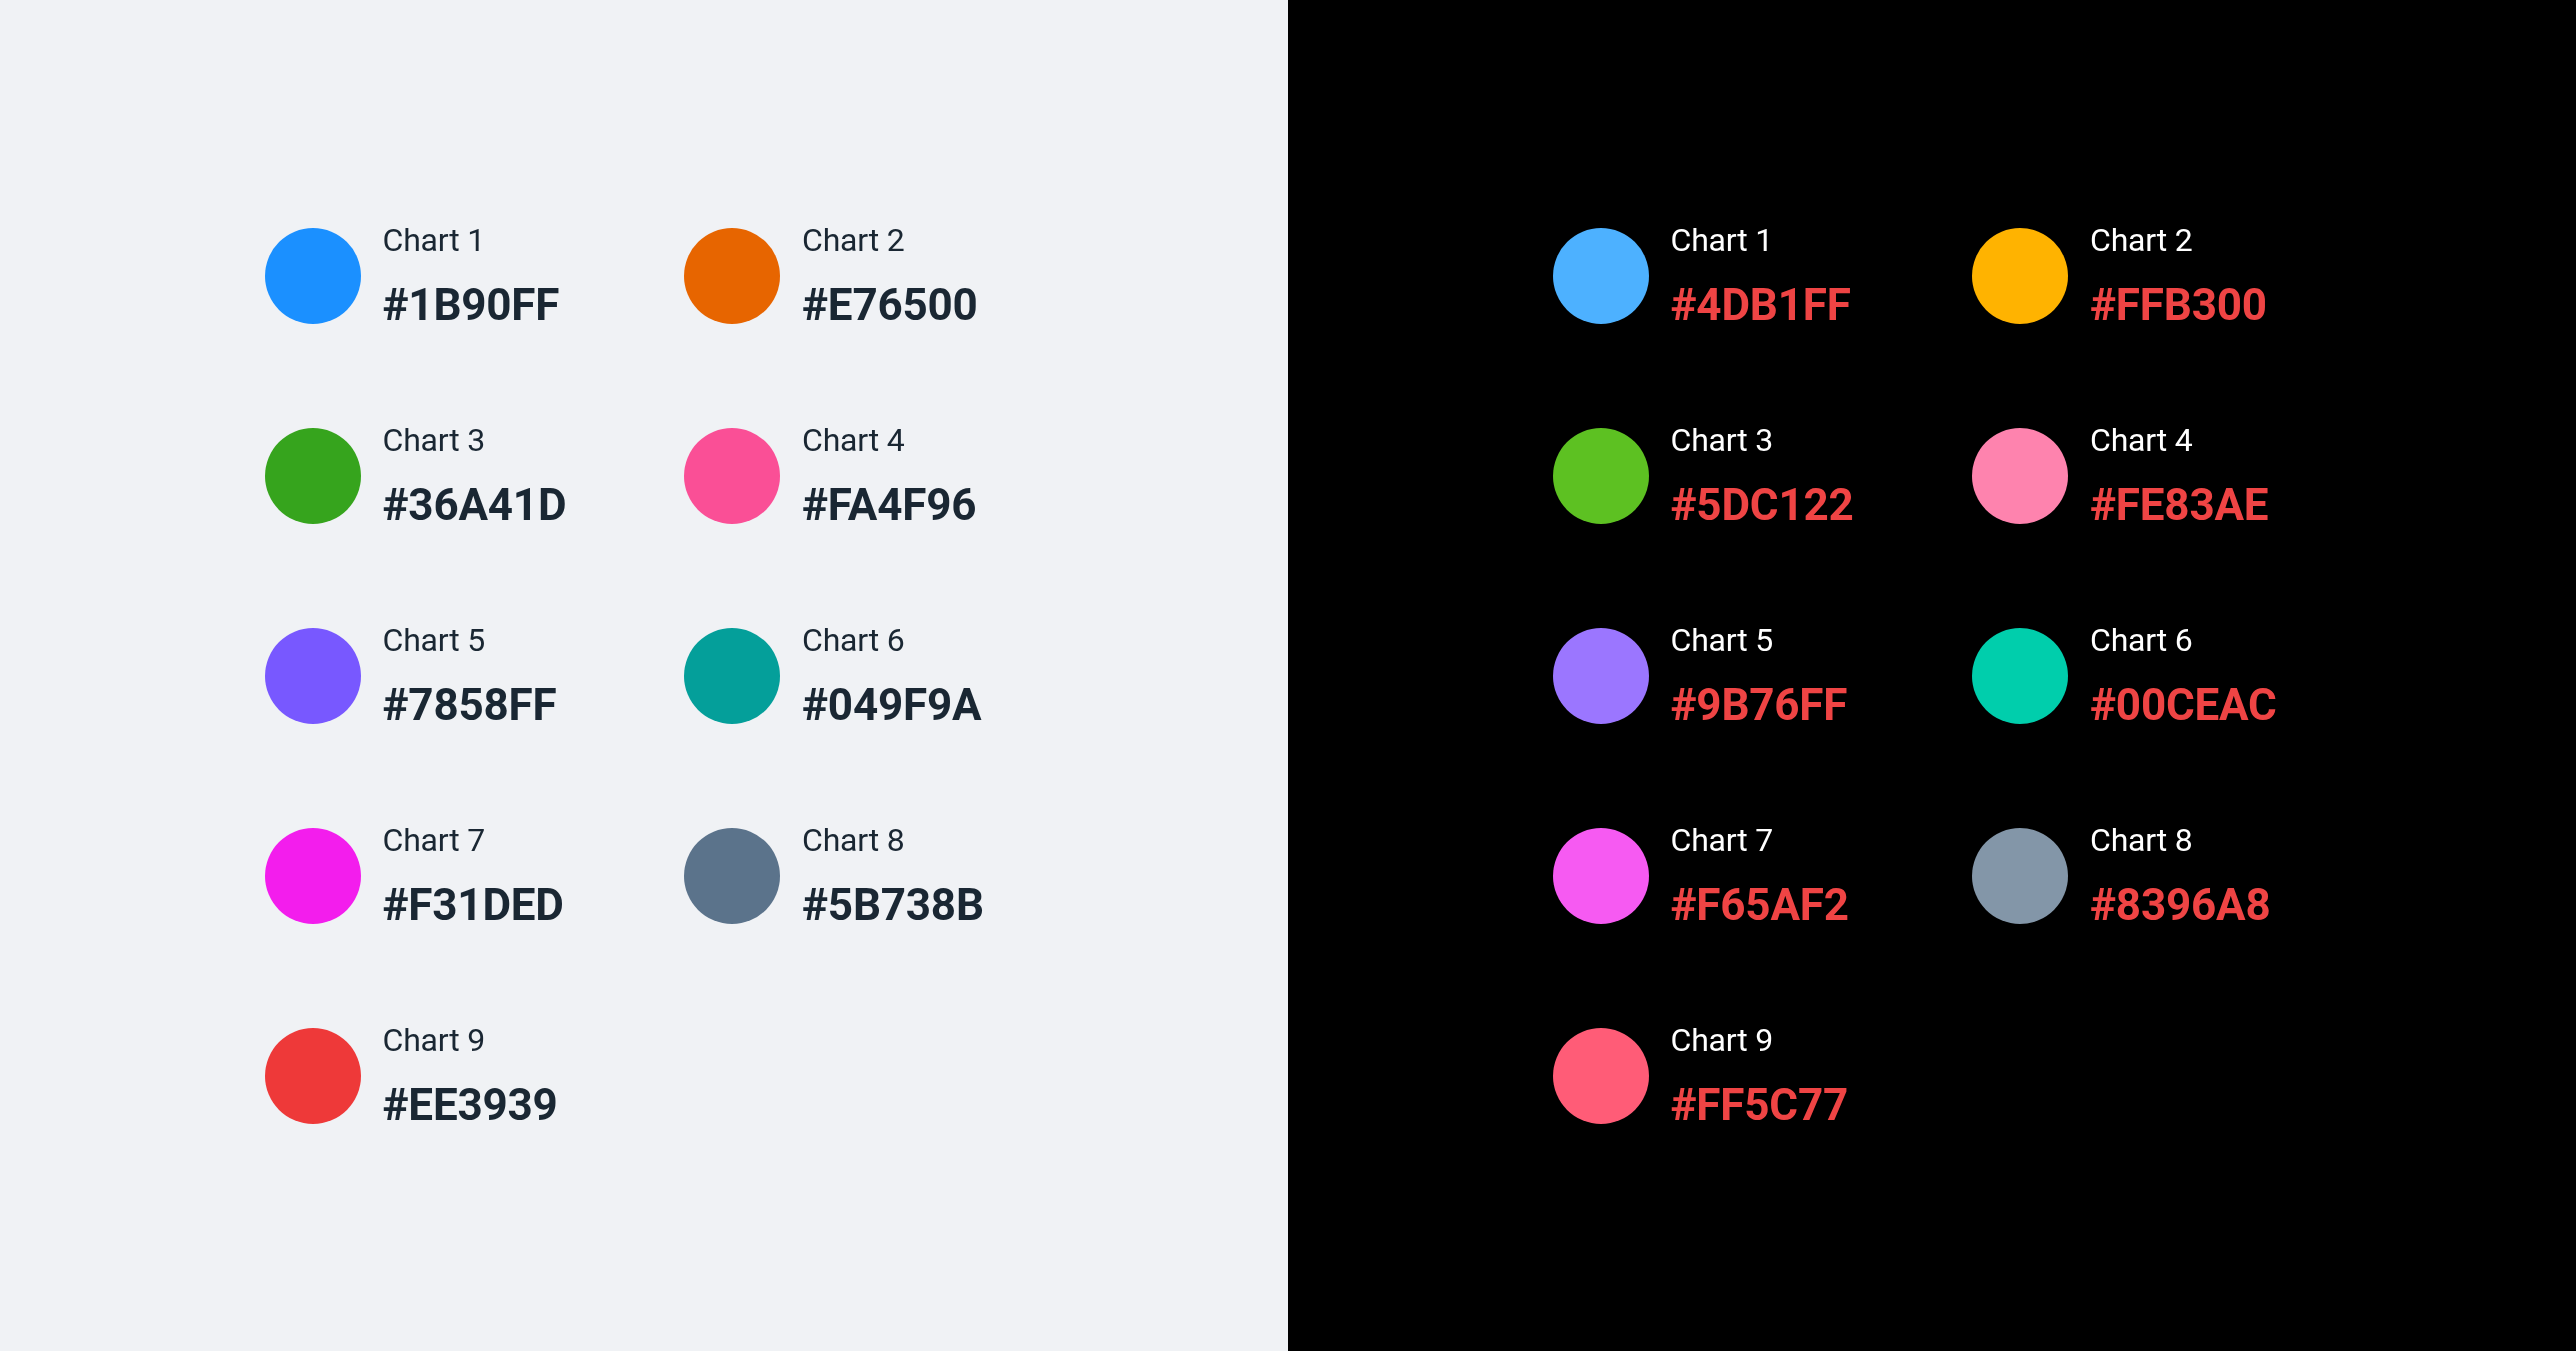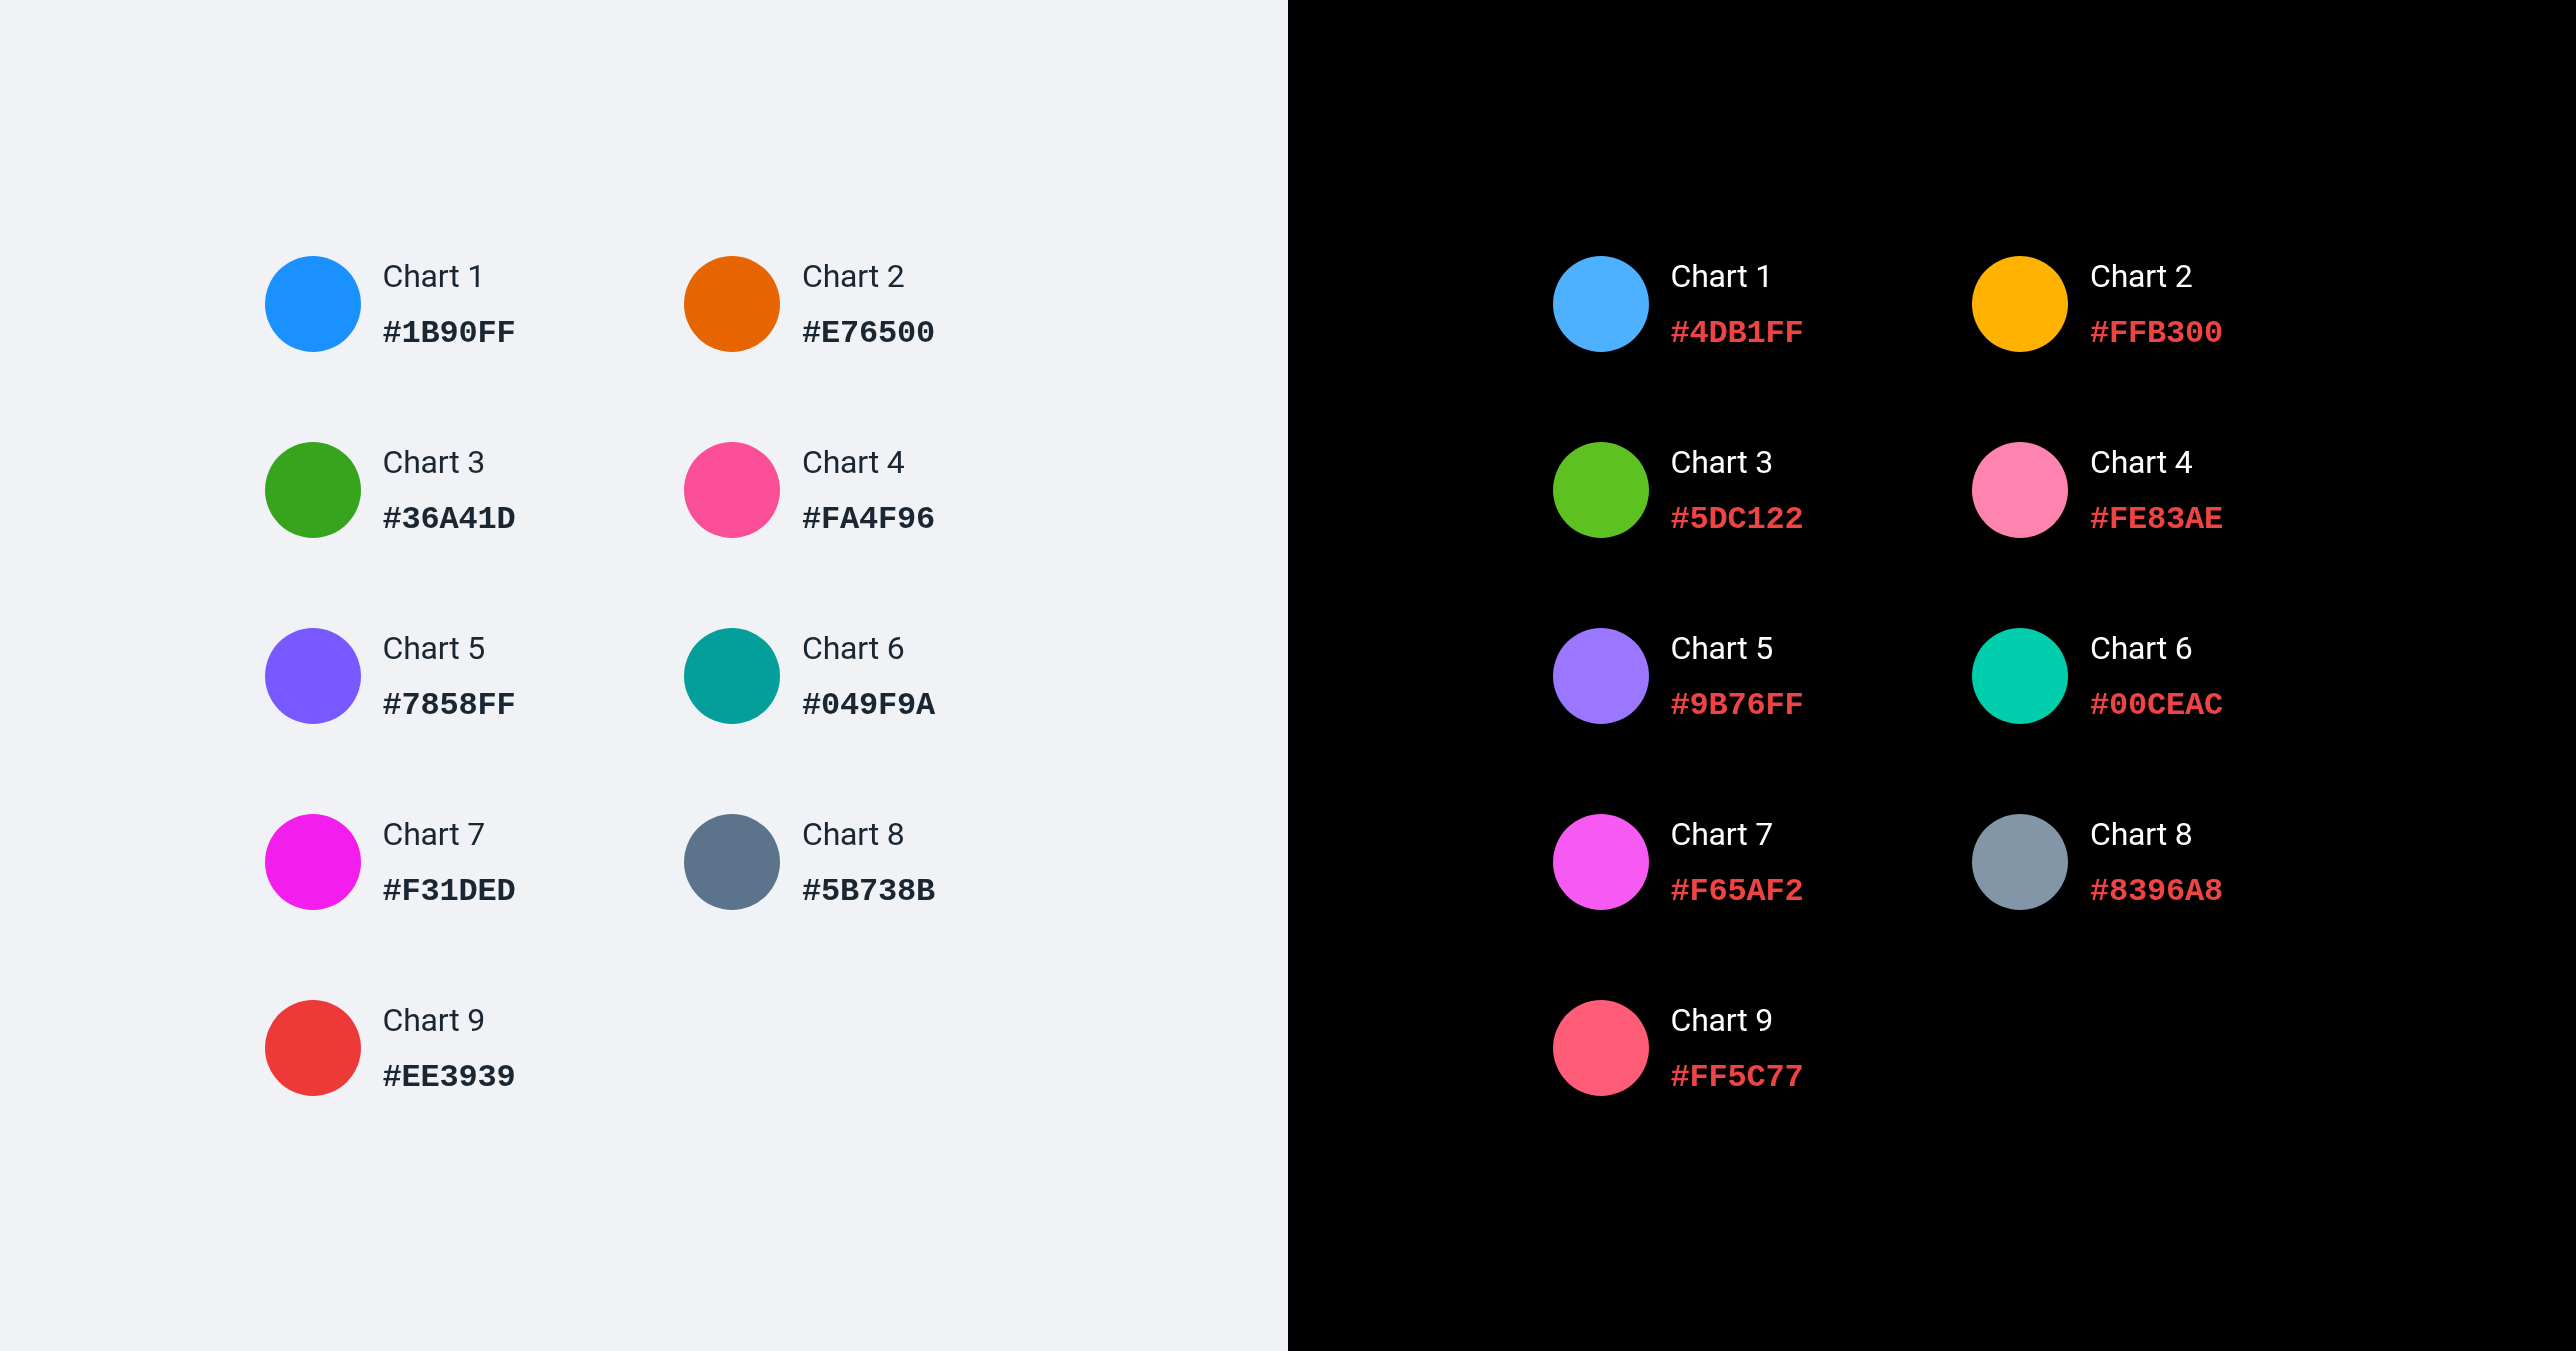--- a/index.html
+++ b/index.html
@@ -48,24 +48,23 @@
     display: flex;
     flex-direction: column;
     gap: 20px;
   }
   .label {
     font-size: 32px;
     font-weight: 400;
     letter-spacing: -0.2px;
   }
   .hex {
-    font-size: 32px;
+    font-size: 44px;
     font-weight: 700;
     letter-spacing: -0.2px;
-    font-family: Liberation Mono, monospace;
   }
   .panel-light .label { color: #1A2733; }
   .panel-light .hex   { color: #1A2733; }
   .panel-dark  .label { color: #FFFFFF; }
   .panel-dark  .hex   { color: #ef4444; }
 </style>
 </head>
 <body>
 
 <div class="panel panel-light">

